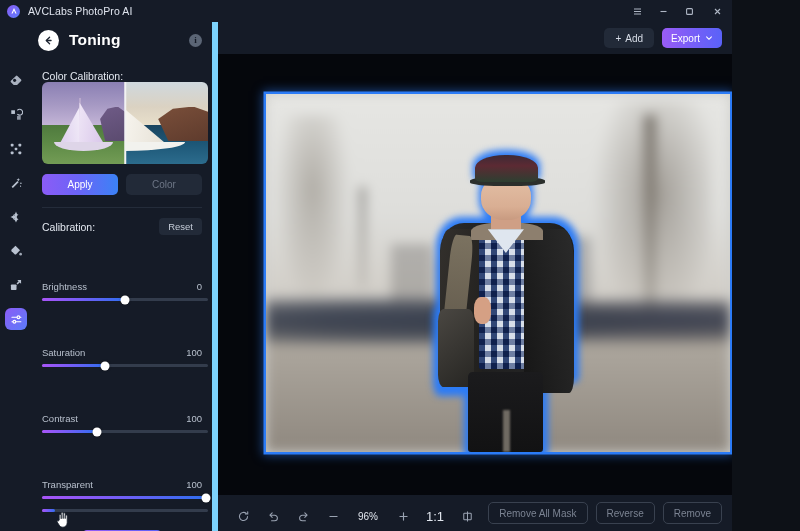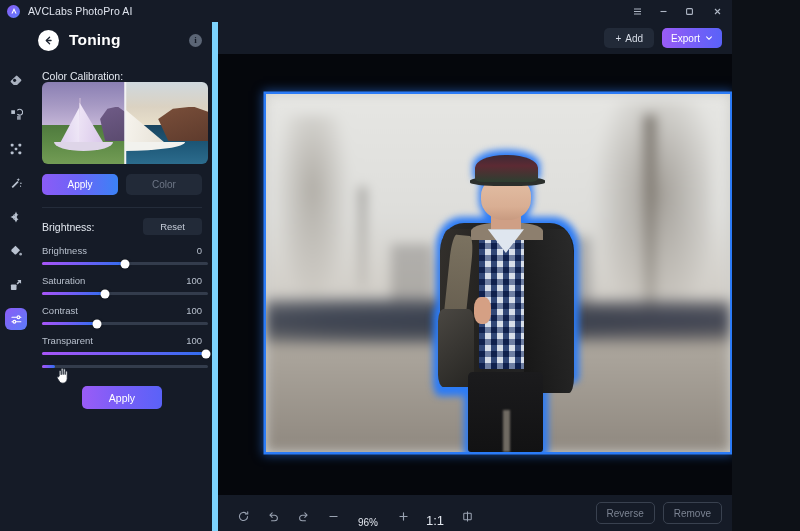--- a/index.html
+++ b/index.html
@@ -245,33 +245,34 @@
     font-size: 10.5px;
     color: #e3e8f0;
   }
   .btn-reset {
     margin-left: auto;
     background: #222a38;
     color: #c6cdd9;
     font-size: 9.5px;
     border: none;
     border-radius: 4px;
-    padding: 3px 17px;
+    padding: 3px 9px;
     font-family: "Liberation Sans", sans-serif;
   }
 
   .slider-block { margin-top: 10px; }
   .slider-row {
     display: flex;
     align-items: baseline;
     margin-bottom: 6px;
   }
   .slider-name {
     font-size: 9.5px;
     color: #b8c0cd;
+    margin-top: 36px;
   }
   .slider-val {
     margin-left: auto;
     font-size: 9.5px;
     color: #b8c0cd;
   }
   .track {
     position: relative;
     height: 3px;
     border-radius: 2px;
@@ -527,21 +528,21 @@
   .bottombar {
     height: 36px;
     flex: 0 0 36px;
     background: #151b27;
     display: flex;
     align-items: center;
     padding: 0 10px;
   }
   .tool-group {
     display: flex;
-    align-items: flex-end;
+    align-items: center;
     gap: 0px;
     margin-top: 6px;
   }
   .tool-btn {
     width: 30px; height: 24px;
     display: flex; align-items: center; justify-content: center;
     color: #9aa3b2;
     border-radius: 4px;
   }
   .zoom-label {
@@ -710,21 +711,21 @@
         </div>
 
         <div class="btn-row">
           <button class="btn-apply-sm">Apply</button>
           <button class="btn-cancel-sm">Color</button>
         </div>
 
         <div class="hr"></div>
 
         <div class="adj-head">
-          <div class="adj-title">Brightness:</div>
+          <div class="adj-title">Calibration:</div>
           <button class="btn-reset">Reset</button>
         </div>
 
         <div class="slider-block">
           <div class="slider-row">
             <span class="slider-name">Brightness</span>
             <span class="slider-val">0</span>
           </div>
           <div class="track">
             <div class="fill" style="width:50%"></div>
@@ -877,20 +878,21 @@
           </div>
           <div class="ratio-label">1:1</div>
           <div class="tool-btn">
             <svg width="13" height="13" viewBox="0 0 16 16" fill="none" stroke="currentColor" stroke-width="1.25">
                 <rect x="3.4" y="4" width="9.2" height="8" rx="1"></rect>
                 <path d="M8 1.8v12.4"></path>
               </svg>
           </div>
         </div>
         <div class="bottom-right">
+          <button class="btn-outline">Remove All Mask</button>
           <button class="btn-outline">Reverse</button>
           <button class="btn-outline">Remove</button>
         </div>
       </div>
 
     </div>
   </div>
 </div>
 
 </body></html>

